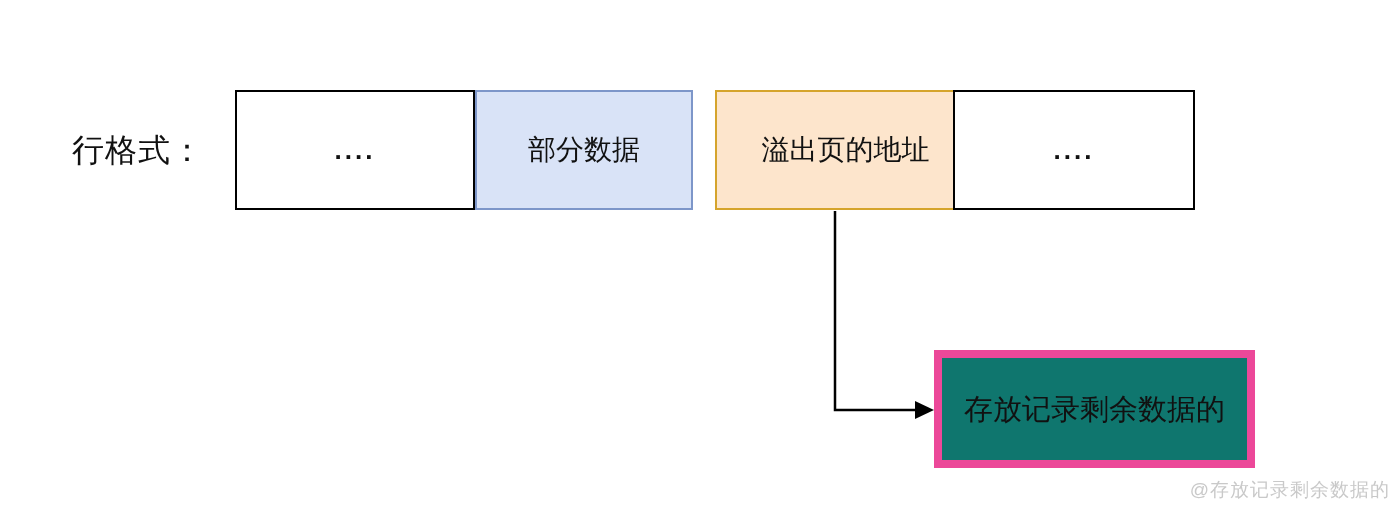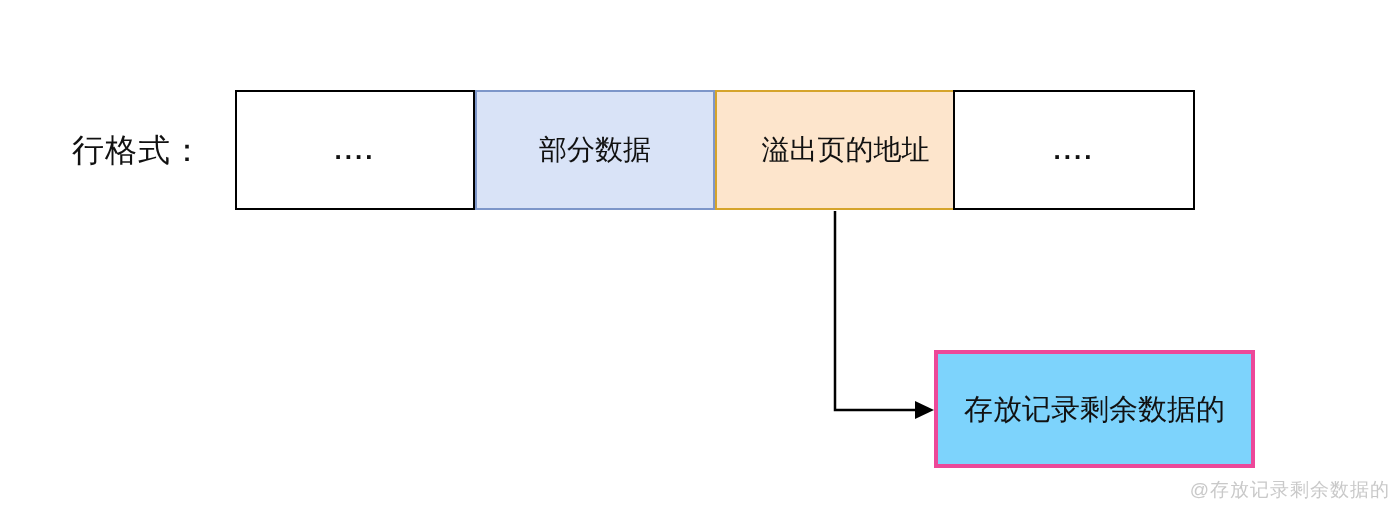--- a/index.html
+++ b/index.html
@@ -49,40 +49,40 @@
   .cell.orange {
     background: #fde5cc;
     border: 2px solid #d5a42c;
   }
   .cell.dots {
     font-weight: 700;
     letter-spacing: 3px;
     font-size: 26px;
   }
   .cell-1 { left: 235px; width: 240px; }
-  .cell-2 { left: 475px; width: 240px; }
+  .cell-2 { left: 475px; width: 218px; }
   .cell-3 { left: 715px; width: 261px; }
   .cell-4 { left: 953px; width: 242px; }
   .arrow-svg {
     position: absolute;
     left: 0;
     top: 0;
     width: 1400px;
     height: 508px;
     pointer-events: none;
   }
   .overflow-box {
     position: absolute;
     left: 934px;
     top: 350px;
     width: 321px;
     height: 118px;
     box-sizing: border-box;
-    background: #7dd3fc;
-    border: 4px solid #ec4899;
+    background: #0f766e;
+    border: 8px solid #ec4899;
     display: flex;
     flex-direction: column;
     align-items: center;
     justify-content: center;
     font-size: 29px;
     line-height: 40px;
     color: #111111;
     text-align: center;
     white-space: nowrap;
   }

